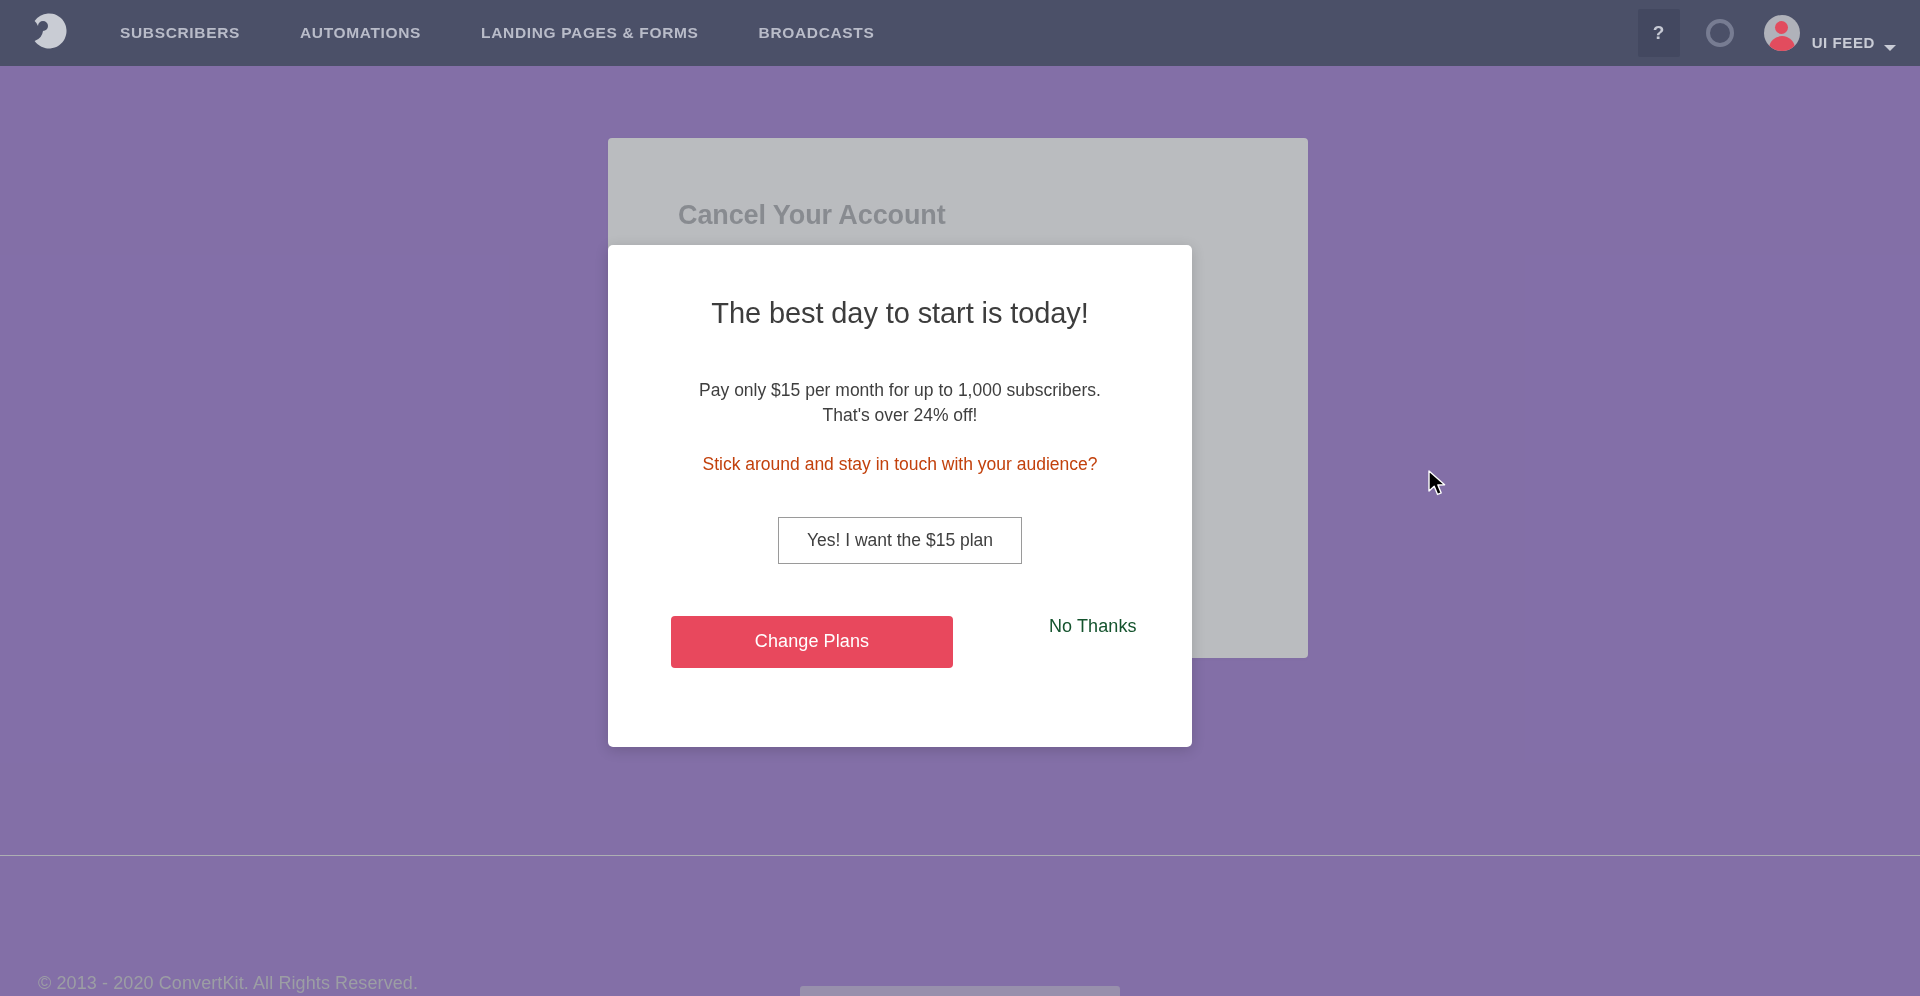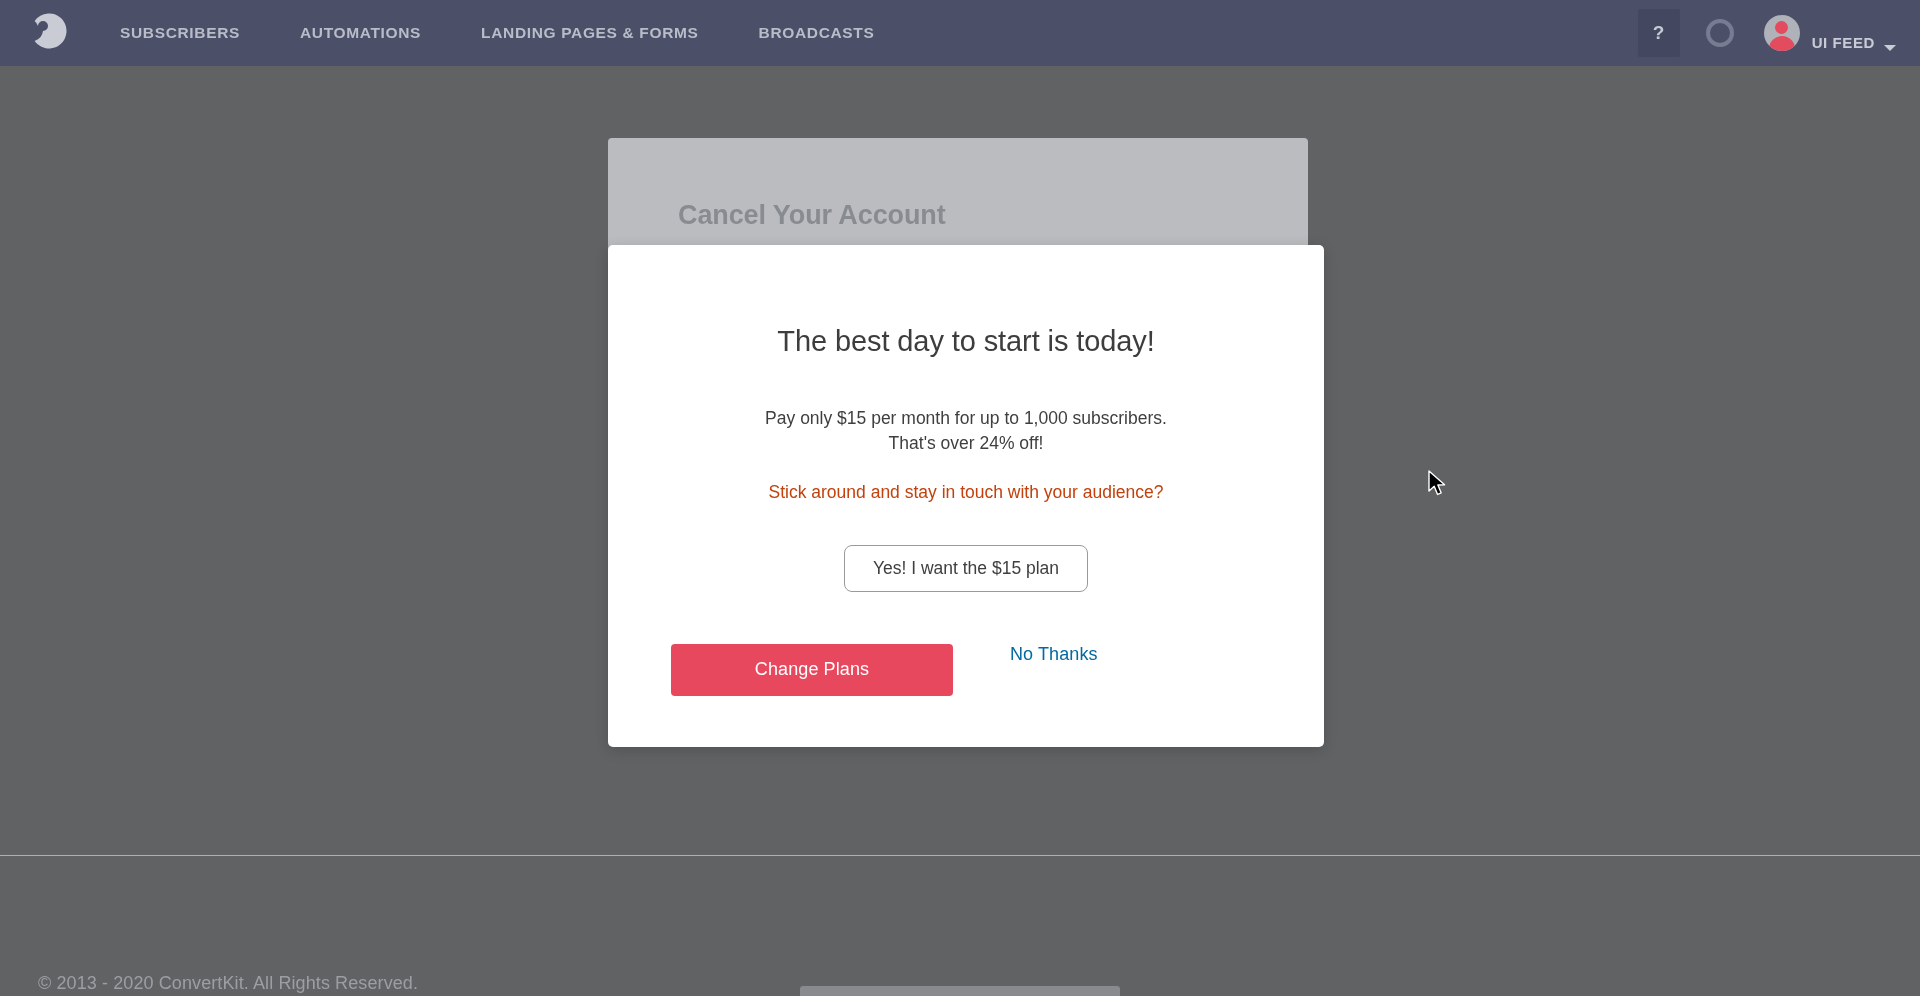--- a/index.html
+++ b/index.html
@@ -133,21 +133,21 @@
     border-top: 6px solid #c9ccd6;
     margin-left: 9px;
   }
 
   
   .page {
     position: absolute;
     top: 66px; left: 0;
     width: 1920px;
     height: 930px;
-    background: #000000;
+    background: #4c1d95;
   }
 
   .content-card {
     position: absolute;
     left: 608px;
     top: 72px;
     width: 700px;
     background: #c6c7ca;
     border-radius: 4px;
     padding: 62px 70px 60px 70px;
@@ -177,30 +177,30 @@
     font-size: 18px;
     color: #83868e;
     letter-spacing: 0.1px;
   }
 
   
   .modal {
     position: absolute;
     left: 608px;
     top: 245px;
-    width: 716px;
+    width: 584px;
     height: 502px;
     background: #ffffff;
     border-radius: 5px;
     box-shadow: 0 3px 14px rgba(0,0,0,0.16);
     z-index: 50;
     display: flex;
     flex-direction: column;
     align-items: center;
-    padding-top: 80px;
+    padding-top: 52px;
   }
 
   .modal-heading {
     font-size: 29px;
     font-weight: 400;
     color: #3d3d3d;
     letter-spacing: -0.1px;
     text-align: center;
   }
 
@@ -217,21 +217,21 @@
     font-size: 17.5px;
     color: #c2410c;
     text-align: left;
   }
 
   .plan-btn {
     margin-top: 42px;
     padding: 13px 28px;
     background: #ffffff;
     border: 1px solid #9a9a9a;
-    border-radius: 8px;
+    border-radius: 0;
     font-size: 17.5px;
     color: #3f3f3f;
     cursor: pointer;
     font-family: "Liberation Sans", sans-serif;
     line-height: 1.1;
   }
 
   .modal-actions {
     margin-top: 52px;
     display: flex;
@@ -249,24 +249,24 @@
     color: #ffffff;
     font-size: 18px;
     cursor: pointer;
     font-family: "Liberation Sans", sans-serif;
     letter-spacing: 0.1px;
   }
 
   .btn-link {
     background: none;
     border: none;
-    color: #0369a1;
+    color: #14532d;
     font-size: 18px;
     cursor: pointer;
-    margin-left: 57px;
+    margin-left: 96px;
     font-family: "Liberation Sans", sans-serif;
     letter-spacing: 0.1px;
   }
 
   
   .scrim {
     position: absolute;
     top: 66px; left: 0;
     width: 1920px; height: 930px;
     background: rgba(176,178,183,0.55);

